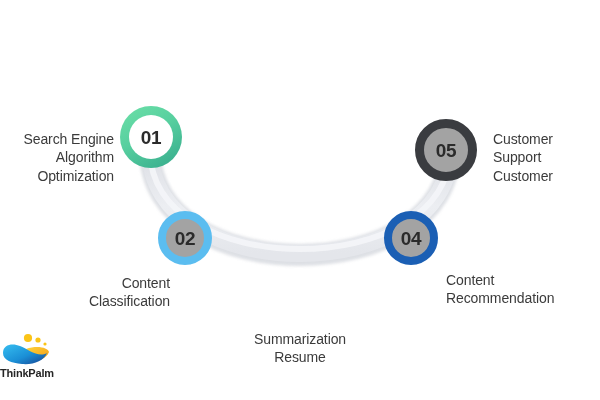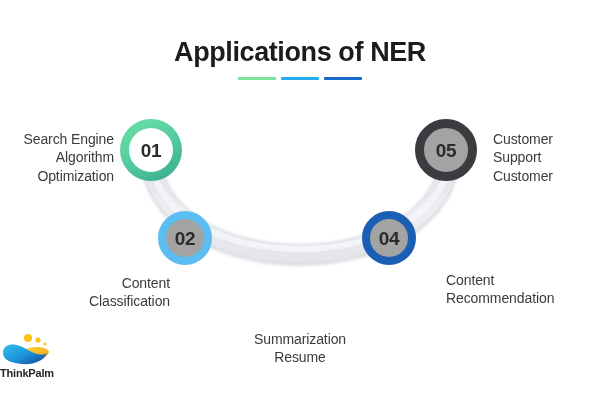--- a/index.html
+++ b/index.html
@@ -123,28 +123,20 @@
     color: #262626;
     letter-spacing: -0.2px;
     margin-top: 1px;
   }
 </style>
 </head>
 <body>
 
 <div id="infographic">
 
-  <div id="title-block">
-    <h1 id="page-title">Applications of NER</h1>
-    <div id="title-underline">
-      <span class="underline-seg" style="background: rgb(125, 226, 156);"></span>
-      <span class="underline-seg" style="background: rgb(34, 174, 240);"></span>
-      <span class="underline-seg" style="background: rgb(22, 104, 201);"></span>
-    </div>
-  </div>
 
   <svg id="arc-layer" viewBox="0 0 600 400">
     <defs>
       <linearGradient id="arcShade" x1="0" y1="0" x2="0" y2="1">
         <stop offset="0%" stop-color="#dcdee4"></stop>
         <stop offset="55%" stop-color="#eceef2"></stop>
         <stop offset="100%" stop-color="#e4e6eb"></stop>
       </linearGradient>
       <filter id="arcBlur" x="-20%" y="-20%" width="140%" height="140%">
         <feGaussianBlur stdDeviation="1.6"></feGaussianBlur>
@@ -156,30 +148,30 @@
     <g clip-path="url(#arcClip)">
 
       <path d="M 150 150 C 150 290, 450 290, 450 150" fill="none" stroke="#d2d5dc" stroke-width="22" stroke-linecap="round" filter="url(#arcBlur)" opacity="0.75"></path>
 
       <path d="M 150 150 C 150 288, 450 288, 450 150" fill="none" stroke="url(#arcShade)" stroke-width="17" stroke-linecap="round"></path>
 
       <path d="M 150 150 C 150 282, 450 282, 450 150" fill="none" stroke="#f4f5f8" stroke-width="6" stroke-linecap="round" opacity="0.9"></path>
     </g>
   </svg>
 
-  <div class="node size-lg grad-green" style="left:120px; top:119px;text-align:right;">
+  <div class="node size-lg grad-green" style="left:120px; top:106px;text-align:right;">
     <span class="node-number">01</span>
   </div>
 
   <div class="node size-md" style="left: 158px; top: 211px; border-color: rgb(91, 189, 240); text-align: center;">
     <span class="node-number">02</span>
   </div>
 
 
-  <div class="node size-md" style="left: 362px; top: 211px; border-color: rgb(27, 95, 180); text-align: center;">
+  <div class="node size-md" style="left: 384px; top: 211px; border-color: rgb(27, 95, 180); text-align: center;">
     <span class="node-number">04</span>
   </div>
 
   <div class="node size-lg" style="left: 415px; top: 119px; border-color: rgb(58, 60, 64);">
     <span class="node-number">05</span>
   </div>
 
   <div class="node-label label-right" style="left:0px; top:130px; width:114px;">
     <div>Search Engine</div>
     <div>Algorithm</div>

